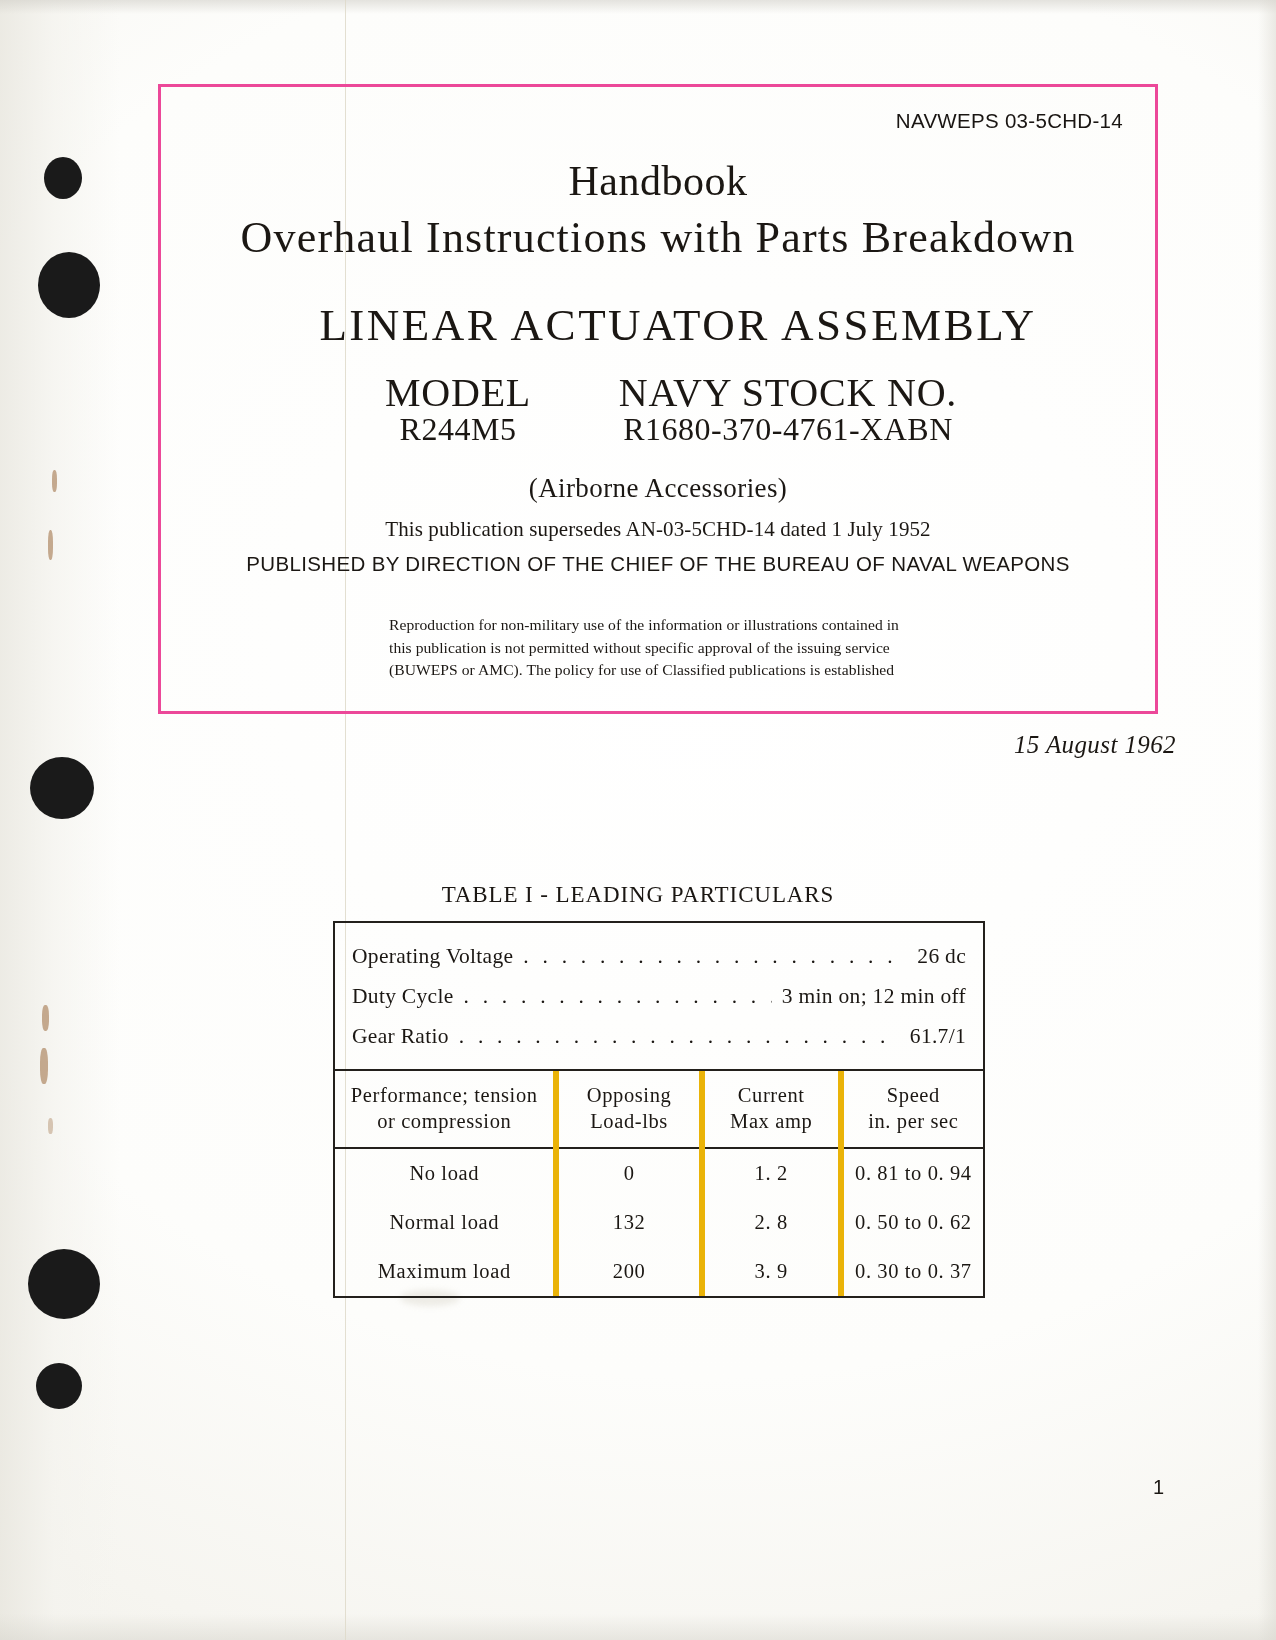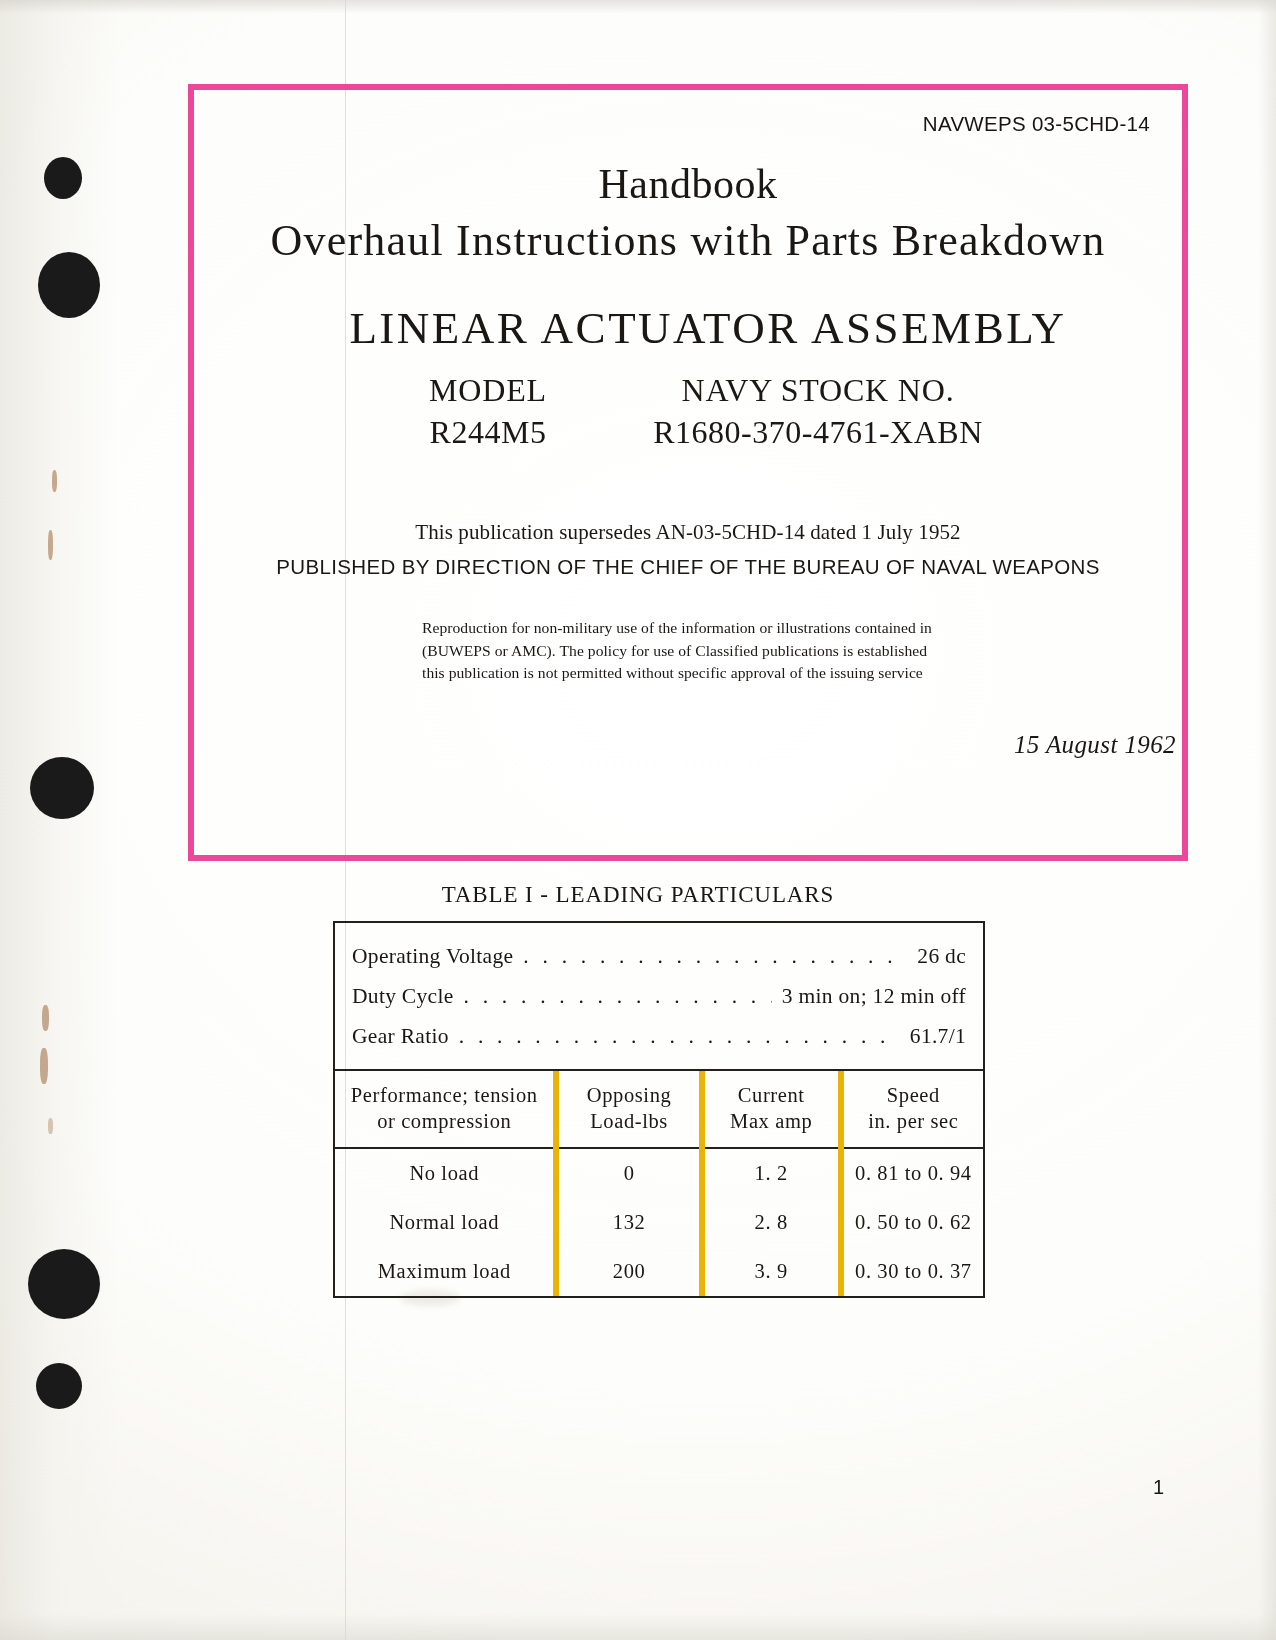--- a/index.html
+++ b/index.html
@@ -60,25 +60,25 @@
   
   .rust {
     position: absolute;
     background: #9a6a3c;
     opacity: .55;
     border-radius: 40%;
   }
   
   .title-box {
     position: absolute;
-    left: 188px;
+    left: 158px;
     top: 84px;
     width: 1000px;
-    height: 777px;
-    border: 6px solid #ec4899;
+    height: 630px;
+    border: 3px solid #ec4899;
     box-sizing: border-box;
     background: transparent;
   }
   .docnum {
     position: absolute;
     right: 32px;
     top: 22px;
     font-family: "Liberation Sans", "DejaVu Sans", sans-serif;
     font-size: 20.5px;
     letter-spacing: .3px;
@@ -105,21 +105,21 @@
     text-align: center;
     font-size: 45px;
     letter-spacing: 2.5px;
     margin-left: 40px;
   }
   .modelrow {
     position: absolute;
     top: 282px; left: 0; right: 0;
     display: flex;
     justify-content: center;
-    font-size: 32px;
+    font-size: 40px;
     letter-spacing: .8px;
   }
   .modelrow .c1 { width: 260px; text-align: center; }
   .modelrow .c2 { width: 400px; text-align: center; }
   .modelrow2 {
     position: absolute;
     top: 324px; left: 0; right: 0;
     display: flex;
     justify-content: center;
     font-size: 32px;
@@ -285,29 +285,30 @@
     <div class="modelrow">
       <div class="c1">MODEL</div>
       <div class="c2">NAVY STOCK NO.</div>
     </div>
 
     <div class="modelrow2">
       <div class="c1">R244M5</div>
       <div class="c2">R1680-370-4761-XABN</div>
     </div>
 
+    <div class="airborne">(Airborne Accessories)</div>
 
     <div class="supersedes">This publication supersedes AN-03-5CHD-14 dated 1 July 1952</div>
 
     <div class="published">PUBLISHED BY DIRECTION OF THE CHIEF OF THE BUREAU OF NAVAL WEAPONS</div>
 
     <div class="repro">
       <div>Reproduction for non-military use of the information or illustrations contained in</div>
+      <div>this publication is not permitted without specific approval of the issuing service</div>
       <div>(BUWEPS or AMC). The policy for use of Classified publications is established</div>
-      <div>this publication is not permitted without specific approval of the issuing service</div>
     </div>
   </div>
 
   <div class="date">15 August 1962</div>
 
   <div class="table-title">TABLE I - LEADING PARTICULARS</div>
 
   <div class="ptable">
 
     <div class="lead-rows">

